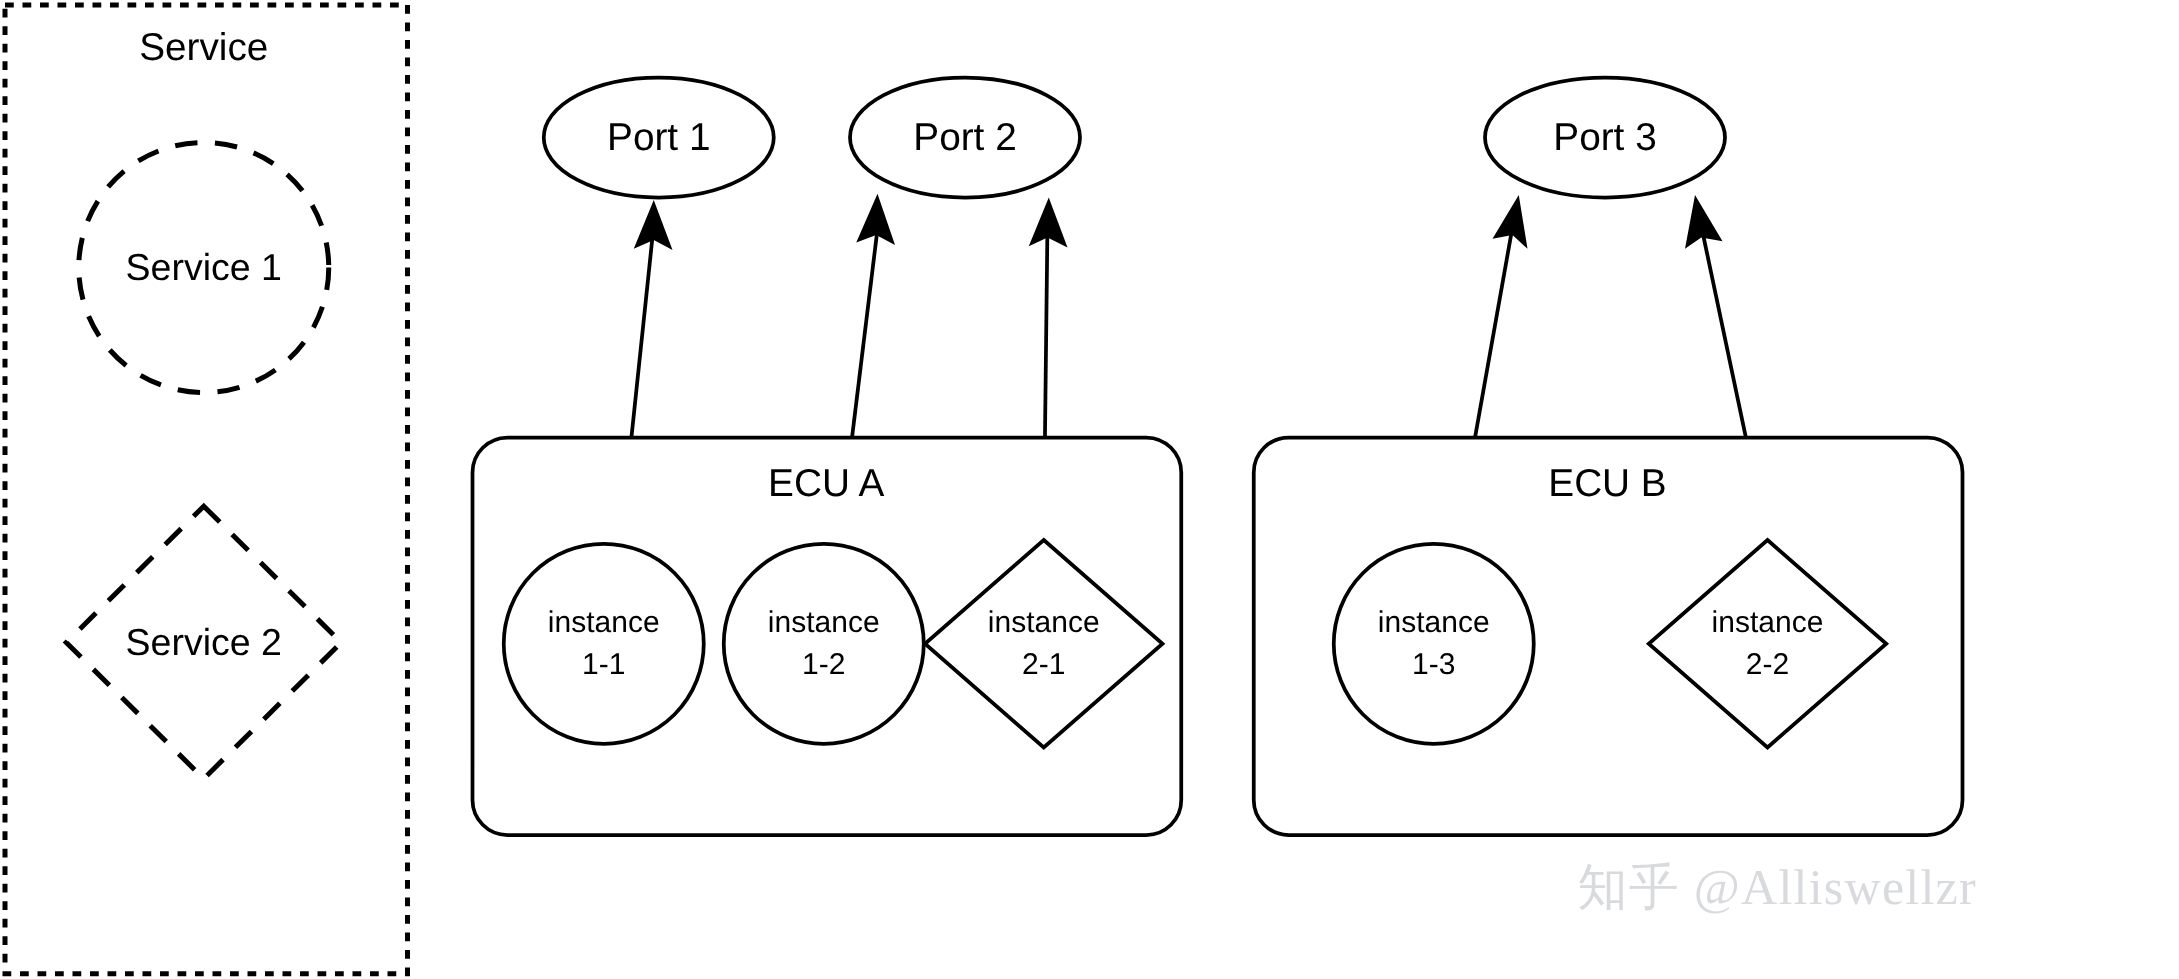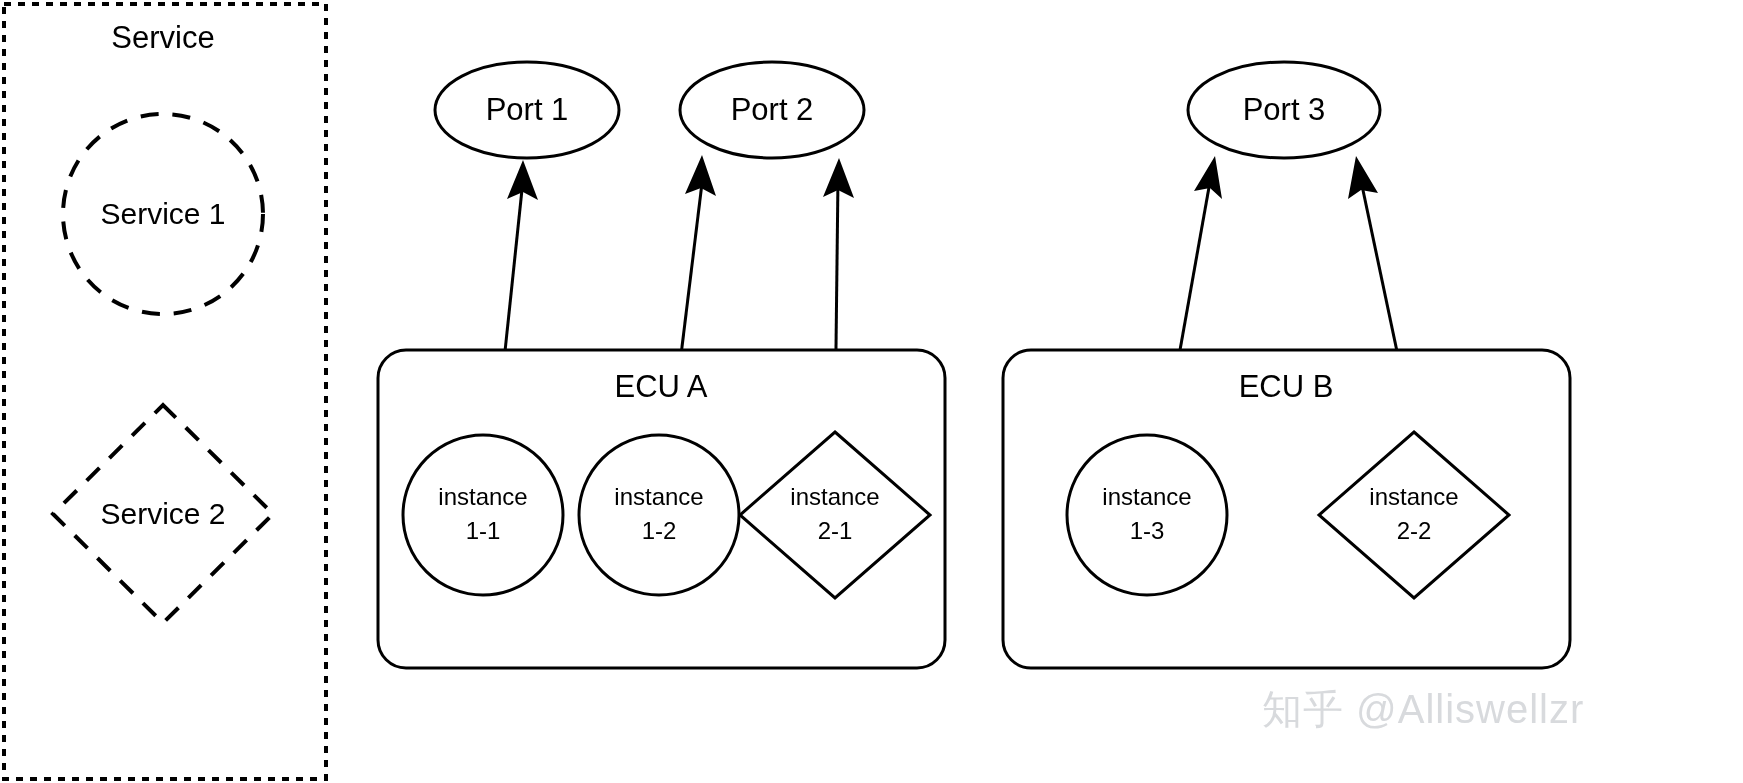--- a/index.html
+++ b/index.html
@@ -63,21 +63,21 @@
   .lbl-legend      { font-size: 30px; }
   .lbl-port        { font-size: 31px; }
   .lbl-ecu         { font-size: 31px; }
   .lbl-instance    { font-size: 24px; }
   .watermark {
     position: absolute;
     left: 1262px;
     top: 682px;
     font-size: 40px;
     color: #d8dadd;
-    font-family: Liberation Sans, sans-serif;
+    font-family: Liberation Serif, serif;
     letter-spacing: 1px;
     white-space: nowrap;
     user-select: none;
   }
 </style>
 </head>
 <body>
 
 <div id="diagram-root">
 

